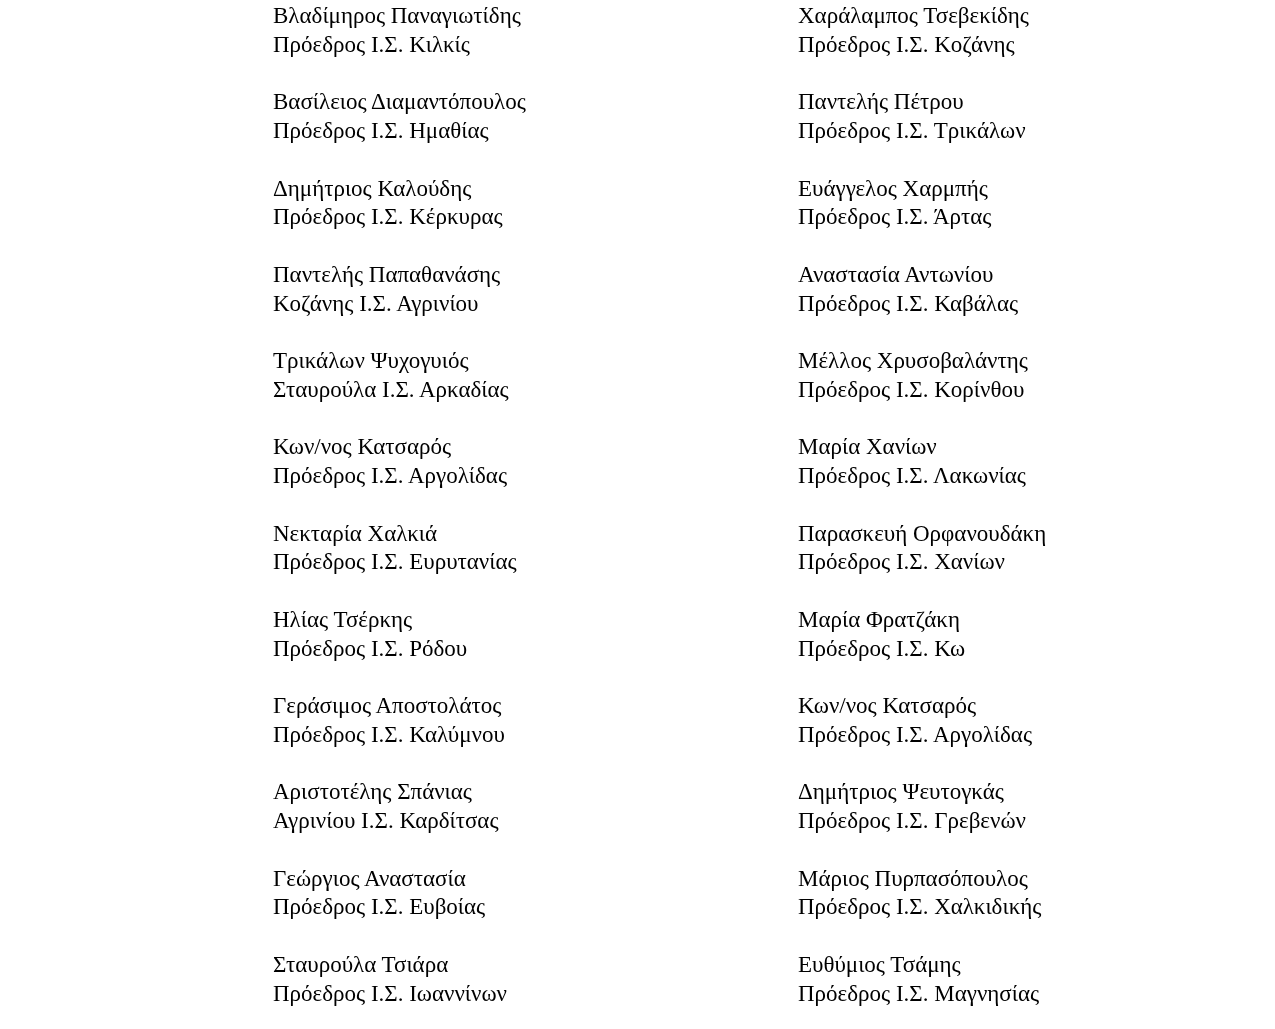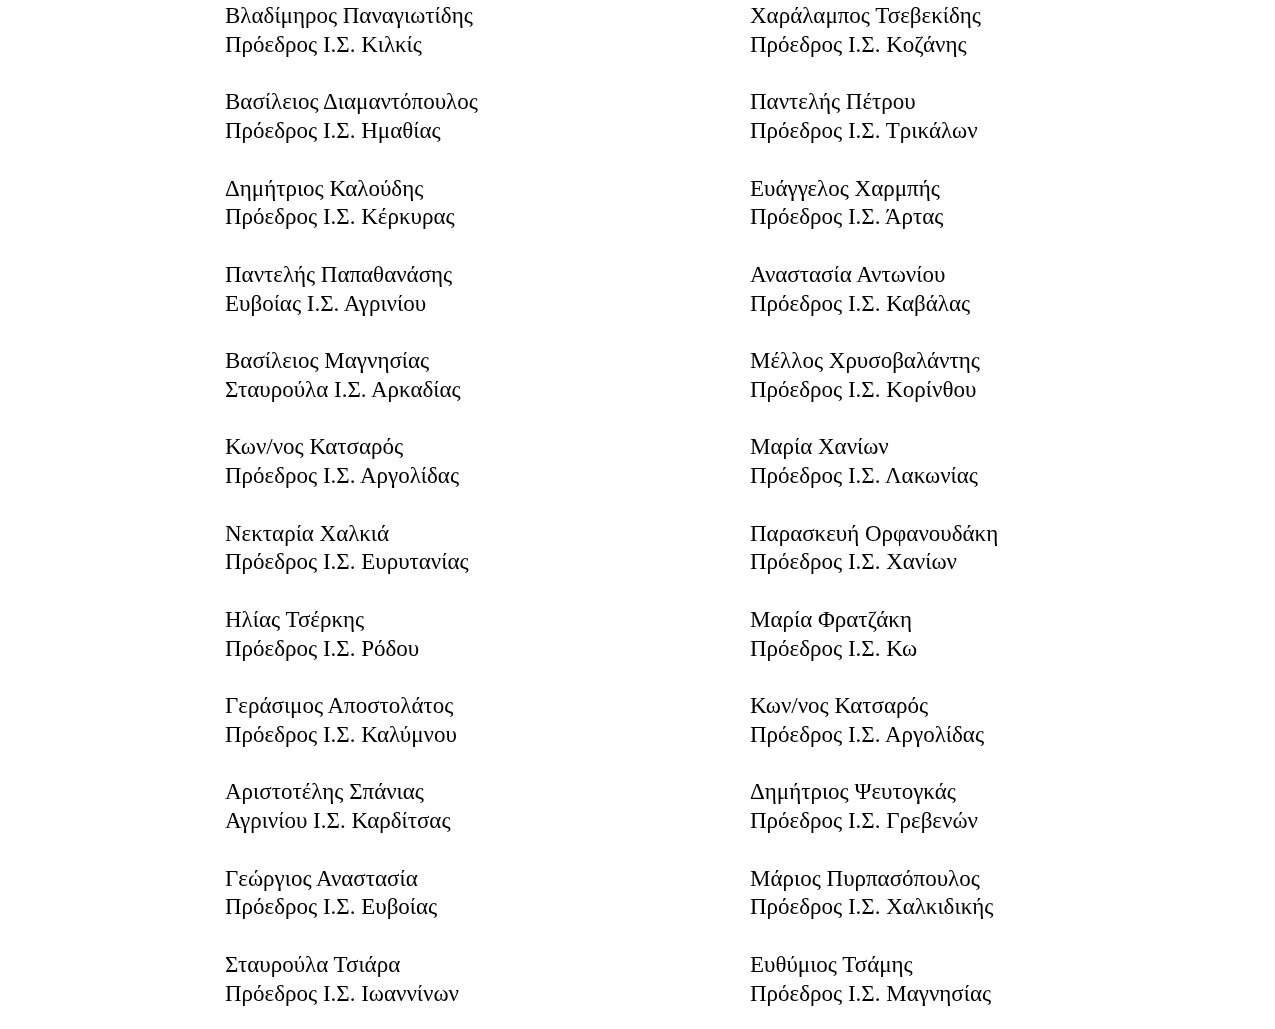--- a/index.html
+++ b/index.html
@@ -7,20 +7,21 @@
   .page {
     position: relative;
     width: 1024px;
     height: 1029px;
     background: #ffffff;
     overflow: hidden;
     font-family: "Liberation Serif", "DejaVu Serif", serif;
     font-size: 23px;
     line-height: 28.75px;
     color: #000000;
+    margin-left: 48px;
   }
   .column { position: absolute; top: 2px; }
   .col-left  { left: 225px; }
   .col-right { left: 750px; }
   .entry { margin-bottom: 28.75px; }
   .entry div { white-space: nowrap; }
 </style>
 </head>
 <body>
 
@@ -33,24 +34,24 @@
       <div class="entry">
         <div>Βασίλειος Διαμαντόπουλος</div>
         <div>Πρόεδρος Ι.Σ. Ημαθίας</div>
       </div>
       <div class="entry">
         <div>Δημήτριος Καλούδης</div>
         <div>Πρόεδρος Ι.Σ. Κέρκυρας</div>
       </div>
       <div class="entry">
         <div>Παντελής Παπαθανάσης</div>
-        <div>Ευβοίας Ι.Σ. Αγρινίου</div>
+        <div>Κοζάνης Ι.Σ. Αγρινίου</div>
       </div>
       <div class="entry">
-        <div>Βασίλειος Μαγνησίας</div>
+        <div>Τρικάλων Ψυχογυιός</div>
         <div>Σταυρούλα Ι.Σ. Αρκαδίας</div>
       </div>
       <div class="entry">
         <div>Κων/νος Κατσαρός</div>
         <div>Πρόεδρος Ι.Σ. Αργολίδας</div>
       </div>
       <div class="entry">
         <div>Νεκταρία Χαλκιά</div>
         <div>Πρόεδρος Ι.Σ. Ευρυτανίας</div>
       </div>

